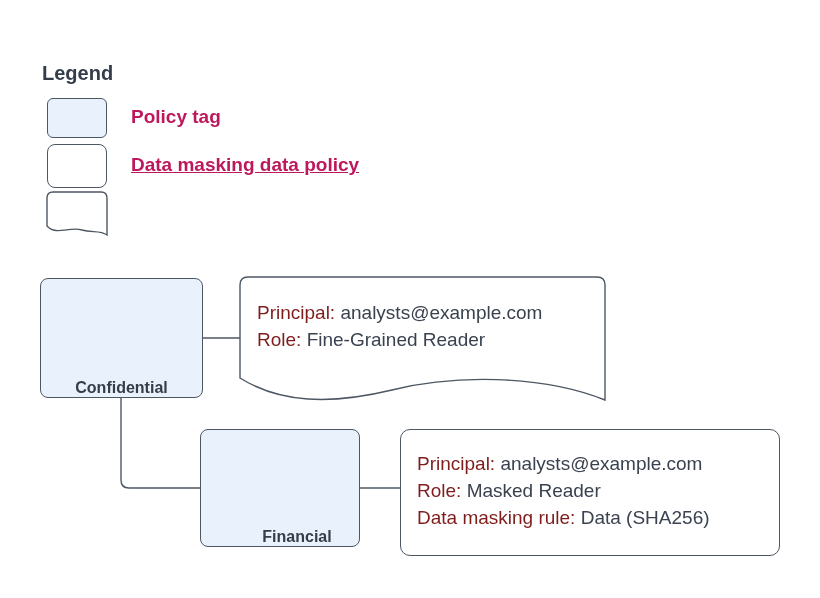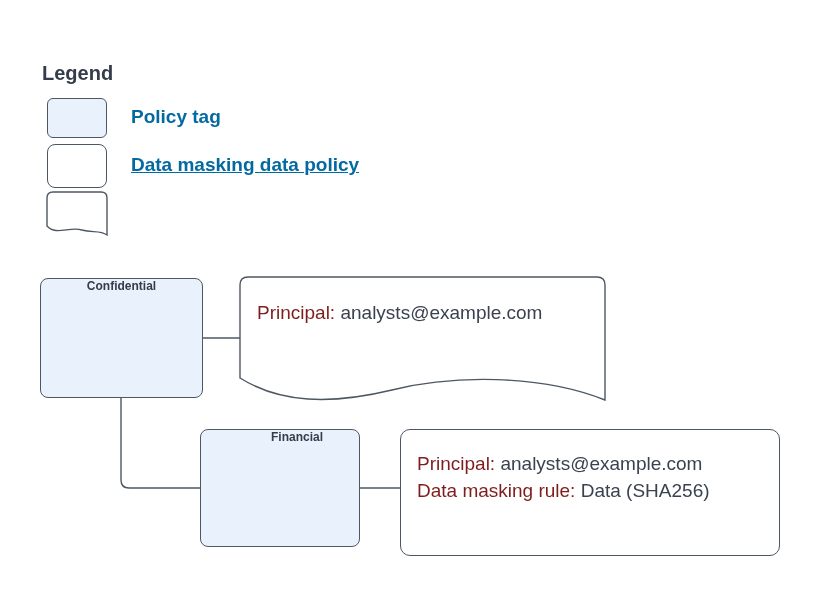--- a/index.html
+++ b/index.html
@@ -8,30 +8,30 @@
     font-family:"Liberation Sans",sans-serif;color:#3a4250;
   }
   svg.layer{position:absolute;left:0;top:0;width:820px;height:598px;}
   .abs{position:absolute;}
 
   
   .legend-title{left:42px;top:62px;font-size:20px;font-weight:bold;color:#343d49;}
   .swatch-rect{left:47px;width:60px;box-sizing:border-box;border:1.4px solid #4d5763;}
   .swatch-policy{top:98px;height:40px;border-radius:6px;background:#e9f1fc;}
   .swatch-datapolicy{top:144px;height:44px;border-radius:8px;background:#ffffff;}
-  .legend-label{left:131px;font-size:19px;font-weight:bold;color:#0369a1;white-space:nowrap;}
+  .legend-label{left:131px;font-size:19px;font-weight:bold;color:#be185d;white-space:nowrap;}
   .ll-1{top:106px;}
   .ll-2{top:154px;text-decoration:underline;}
   .ll-3{top:202px;}
 
   
   .tag-node{
     box-sizing:border-box;background:#e9f1fc;border:1.4px solid #4d5763;border-radius:8px;
-    display:flex;align-items:flex-start;justify-content:center;
-    font-size:12px;font-weight:bold;color:#343d49;
+    display:flex;align-items:flex-end;justify-content:center;
+    font-size:16px;font-weight:bold;color:#343d49;
   }
   .tag-confidential{left:40px;top:278px;width:163px;height:120px;}
   .tag-financial{left:200px;top:429px;width:160px;height:118px;padding-left:34px;}
 
   
   .policy-node{
     box-sizing:border-box;background:#ffffff;border:1.4px solid #4d5763;border-radius:10px;
     left:400px;top:429px;width:380px;height:127px;
   }
 
@@ -76,24 +76,30 @@
   <div class="abs tag-node tag-financial">
     <span>Financial</span>
   </div>
 
   <div class="abs policy-node"></div>
 
   <div class="abs doc-text text-confidential-settings">
     <div>
       <span class="b">Principal:</span><span> analysts@example.com</span>
     </div>
+    <div>
+      <span class="b">Role:</span><span> Fine-Grained Reader</span>
+    </div>
   </div>
 
   <div class="abs doc-text text-financial-policy">
     <div>
       <span class="b">Principal:</span><span> analysts@example.com</span>
+    </div>
+    <div>
+      <span class="b">Role:</span><span> Masked Reader</span>
     </div>
     <div>
       <span class="b">Data masking rule:</span><span> Data (SHA256)</span>
     </div>
   </div>
 
 </div>
 
 </body></html>

